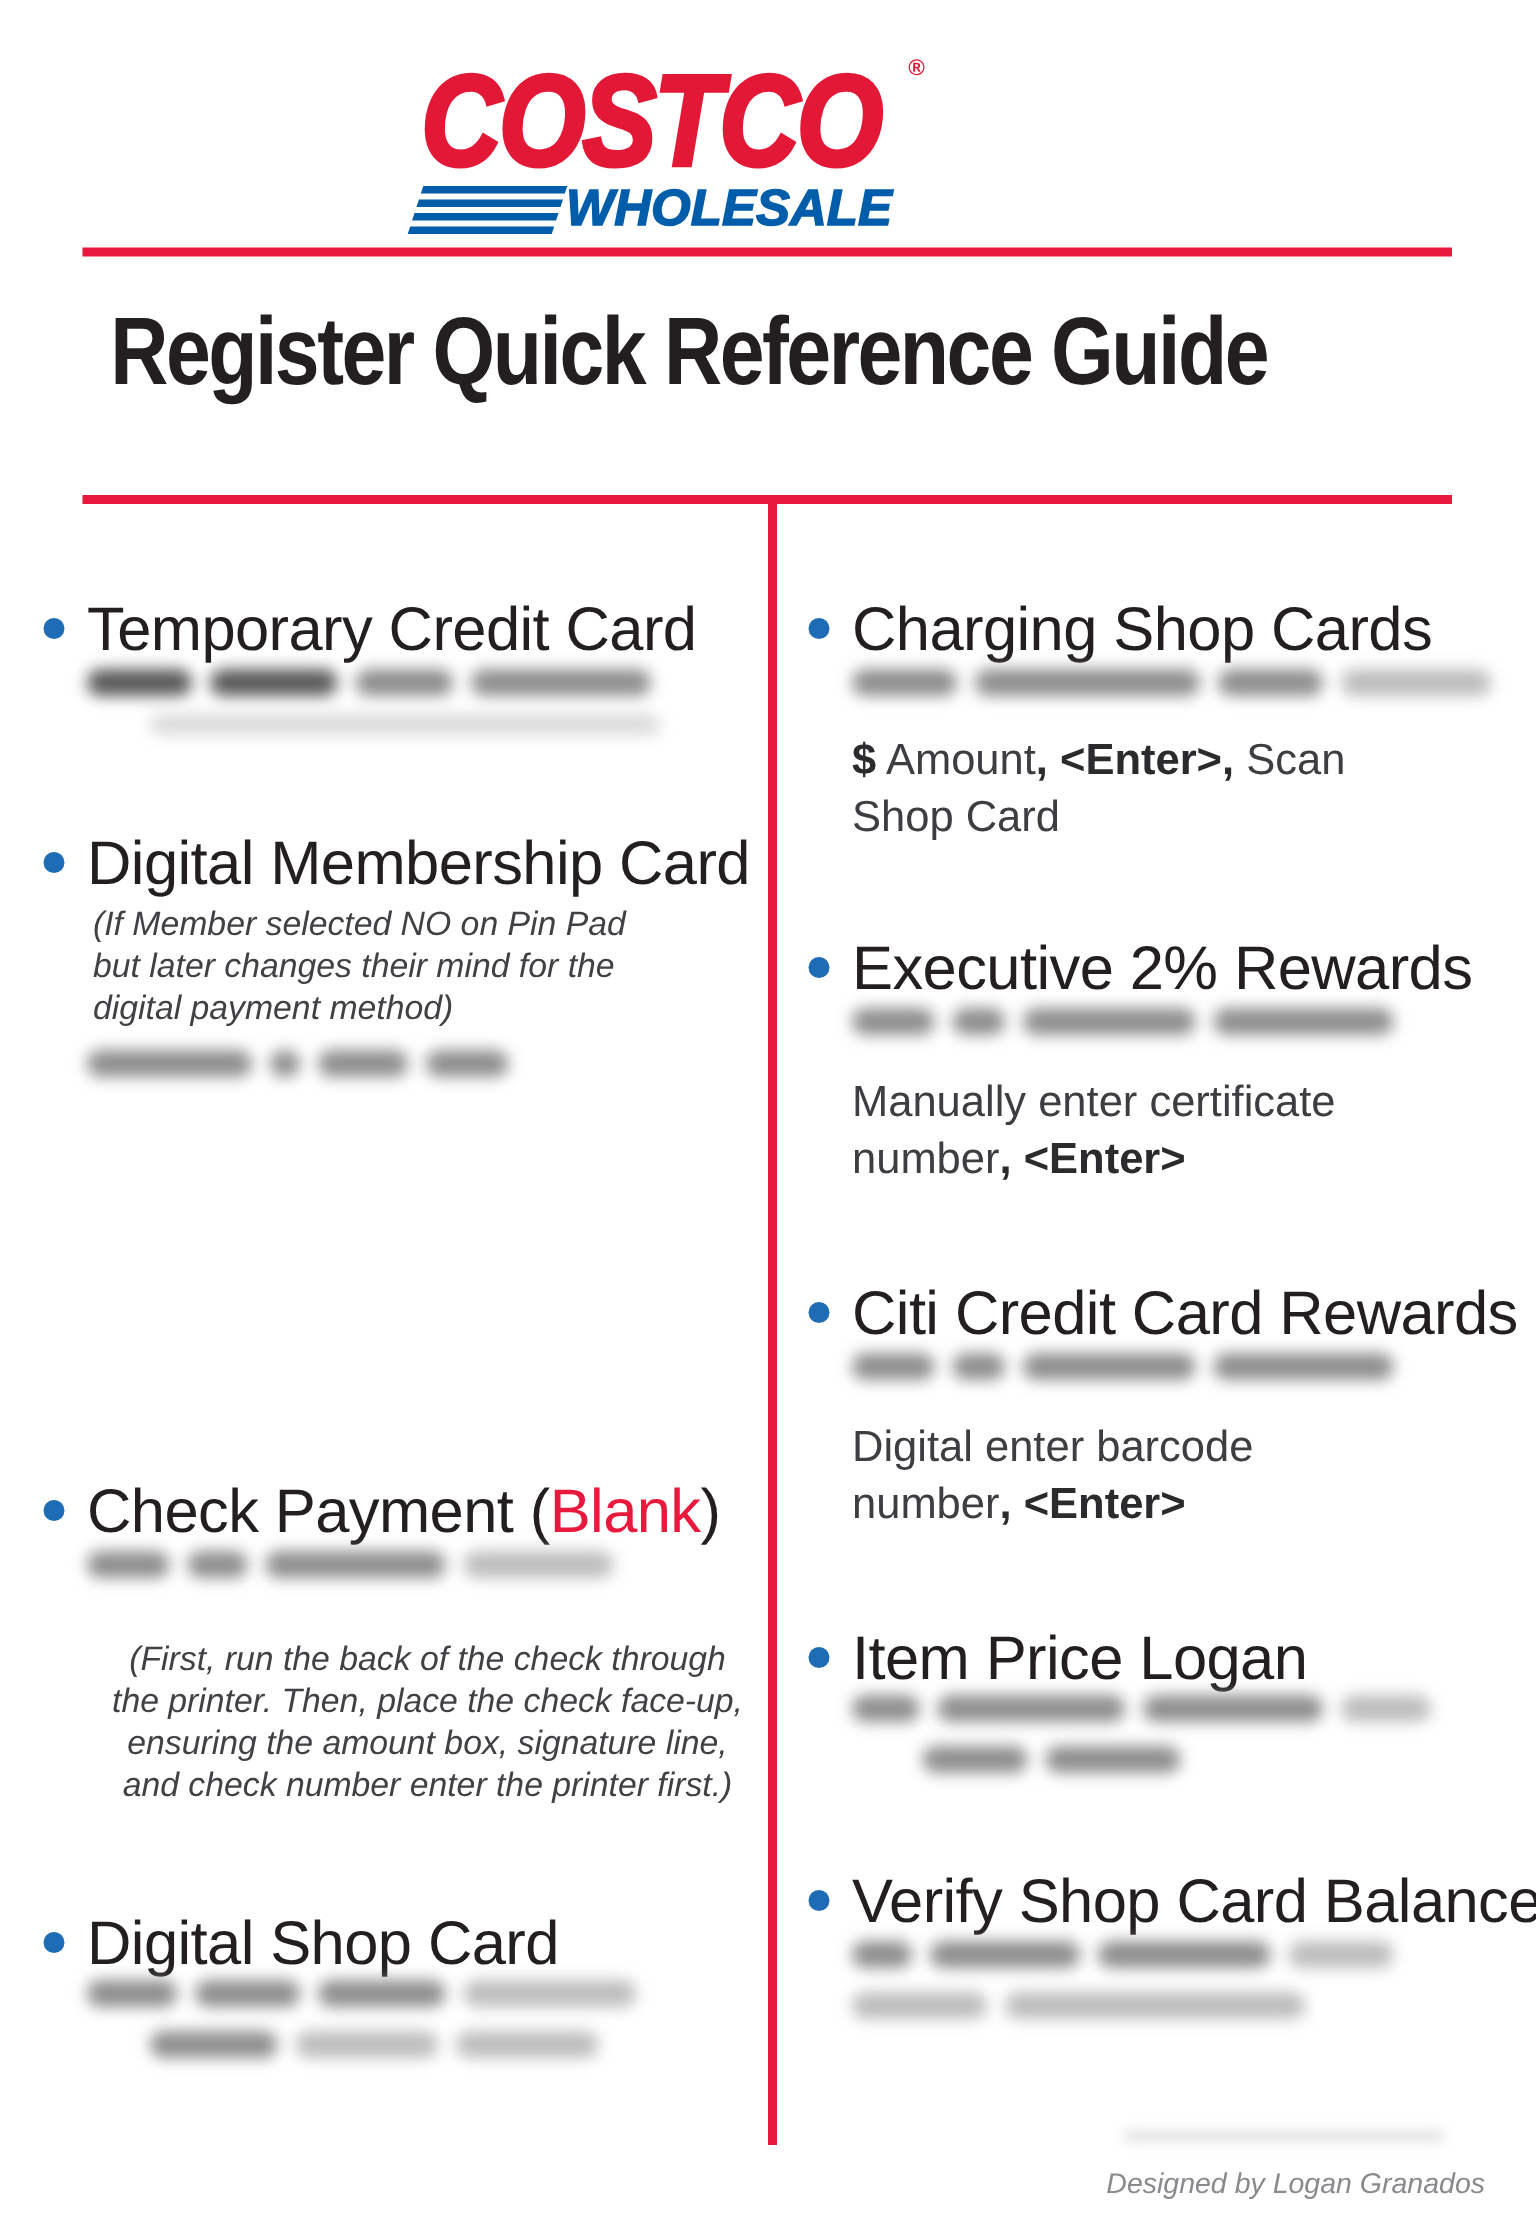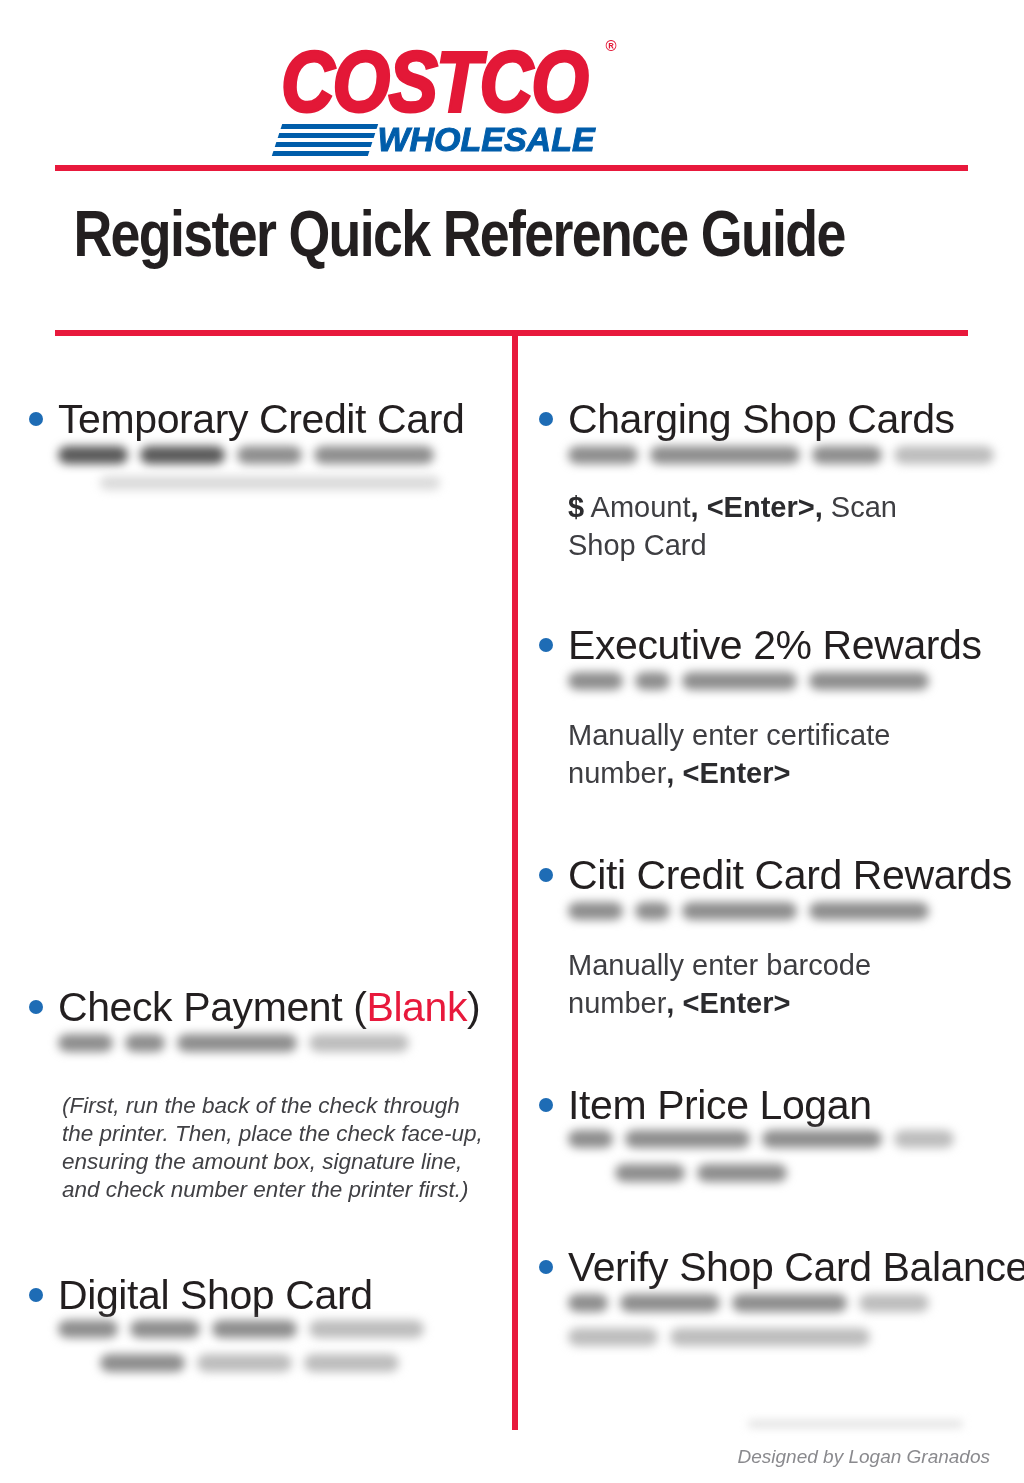--- a/index.html
+++ b/index.html
@@ -89,31 +89,43 @@
         <span class="bseg d" style="width: 85px;"></span>
         <span class="bseg m" style="width: 65px;"></span>
         <span class="bseg m" style="width: 120px;"></span>
       </div>
     <div class="blur mt12">
         <span class="bseg sp" style="width: 30px;"></span>
         <span class="bseg xl" style="width: 340px;"></span>
       </div>
   </section>
 
+  <section class="sec" style="left:58px;top:556px;width:450px;">
+    <h2 class="h"><span class="bullet"></span><span>Digital Membership Card</span></h2>
+    <p class="note mt8" style="margin-left:4px;">(If Member selected NO on Pin Pad
+but later changes their mind for the
+digital payment method)</p>
+    <div class="blur mt14">
+        <span class="bseg m" style="width: 110px;"></span>
+        <span class="bseg m" style="width: 20px;"></span>
+        <span class="bseg m" style="width: 60px;"></span>
+        <span class="bseg m" style="width: 55px;"></span>
+      </div>
+  </section>
 
 
   <section class="sec" style="left:58px;top:988px;width:450px;">
     <h2 class="h"><span class="bullet"></span><span>Check Payment (</span><span class="hl-red">Blank</span><span>)</span></h2>
     <div class="blur mt8">
         <span class="bseg m" style="width: 55px;"></span>
         <span class="bseg m" style="width: 40px;"></span>
         <span class="bseg m" style="width: 120px;"></span>
         <span class="bseg l" style="width: 100px;"></span>
       </div>
-    <p class="note mt40" style="margin-left:4px;">(First, run the back of the check through
+    <p class="note mt40" style="margin-left:4px;text-align:center;">(First, run the back of the check through
 the printer. Then, place the check face-up,
 ensuring the amount box, signature line,
 and check number enter the printer first.)</p>
   </section>
 
   <section class="sec" style="left:58px;top:1276px;width:450px;">
     <h2 class="h"><span class="bullet"></span><span>Digital Shop Card</span></h2>
     <div class="blur mt6">
         <span class="bseg m" style="width: 60px;"></span>
         <span class="bseg m" style="width: 70px;"></span>
@@ -153,21 +165,21 @@
   </section>
 
   <section class="sec" style="left:568px;top:856px;width:456px;">
     <h2 class="h"><span class="bullet"></span><span>Citi Credit Card Rewards</span></h2>
     <div class="blur mt8">
         <span class="bseg m" style="width: 55px;"></span>
         <span class="bseg m" style="width: 35px;"></span>
         <span class="bseg m" style="width: 115px;"></span>
         <span class="bseg m" style="width: 120px;"></span>
       </div>
-    <p class="body mt26"><span>Manually enter barcode
+    <p class="body mt26"><span>Digital enter barcode
 number</span><span class="b">, </span><span class="b">&lt;Enter&gt;</span></p>
   </section>
 
   <section class="sec" style="left:568px;top:1086px;width:456px;">
     <h2 class="h"><span class="bullet"></span><span>Item Price Logan</span></h2>
     <div class="blur mt6">
         <span class="bseg m" style="width: 45px;"></span>
         <span class="bseg m" style="width: 125px;"></span>
         <span class="bseg m" style="width: 120px;"></span>
         <span class="bseg l" style="width: 60px;"></span>

